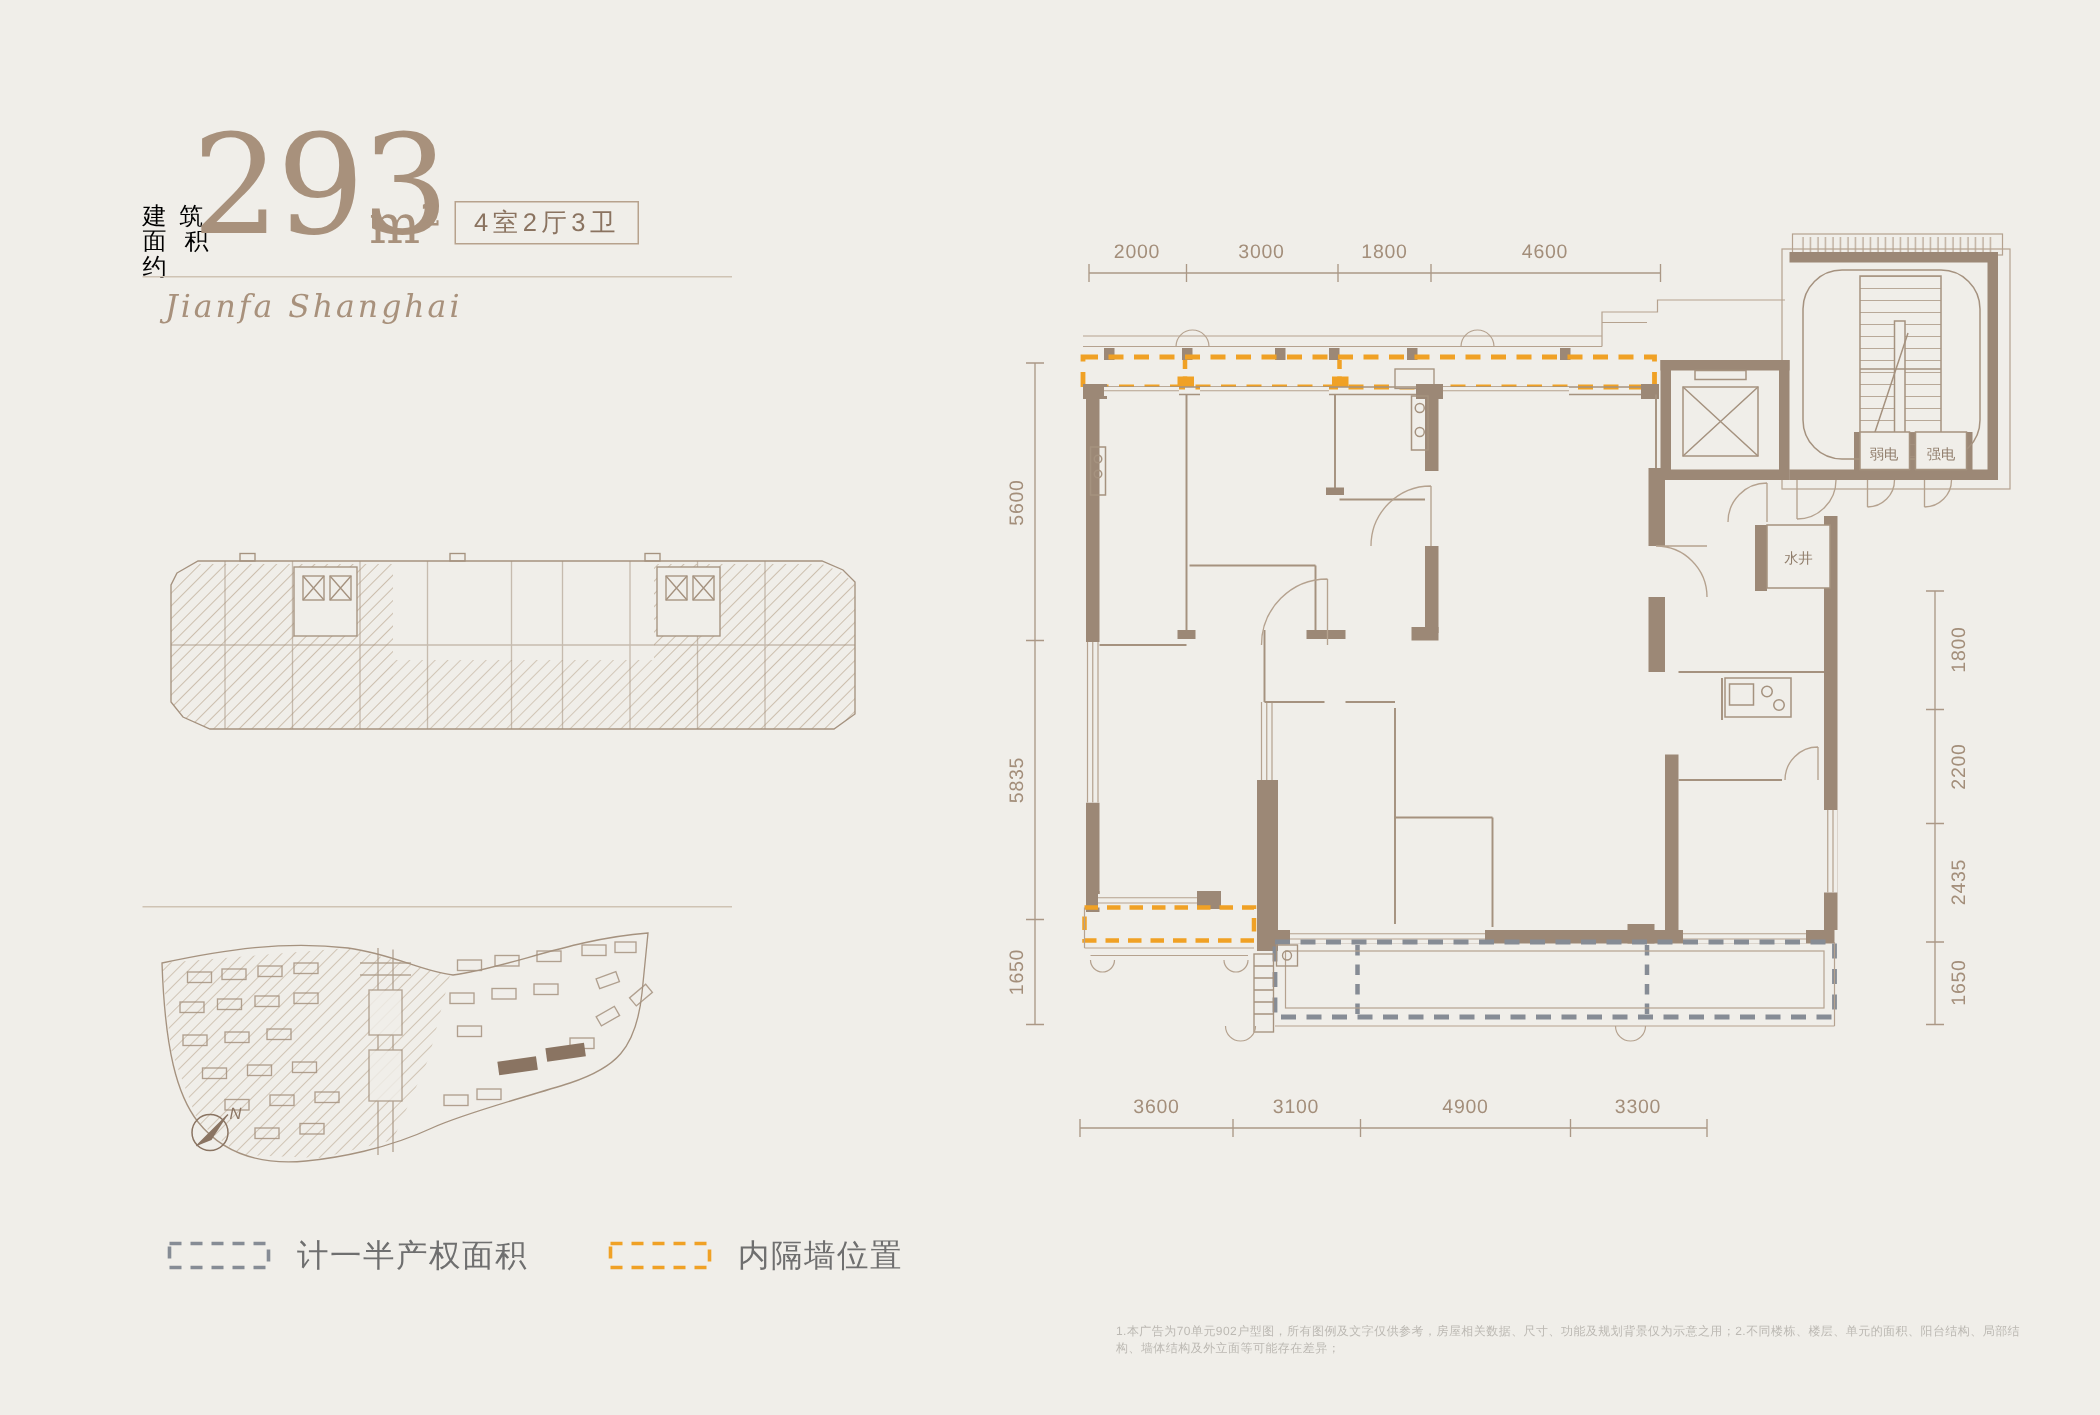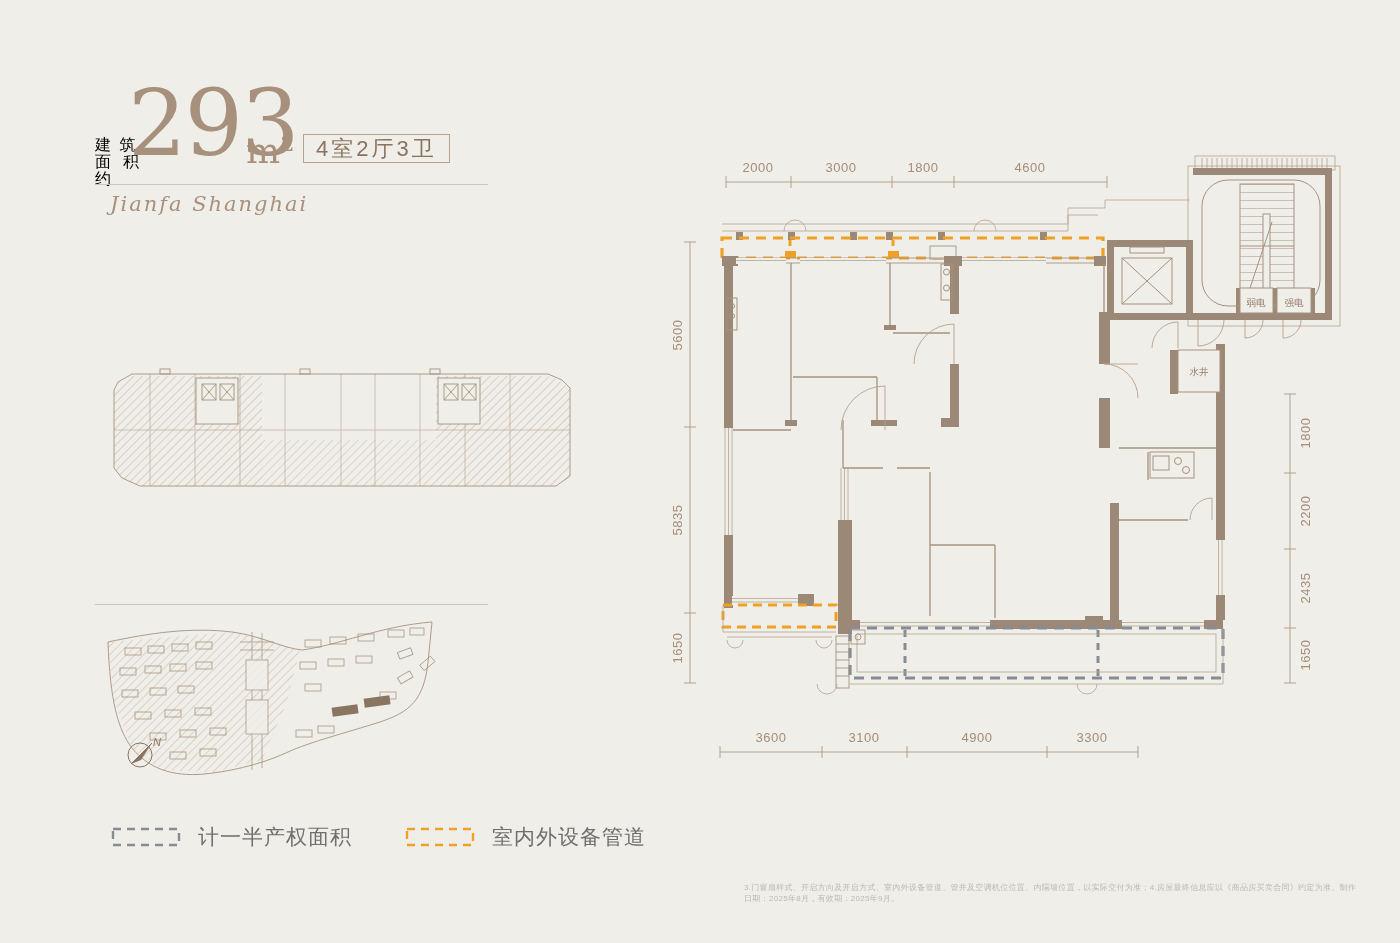--- a/index.html
+++ b/index.html
@@ -23,21 +23,21 @@
     letter-spacing:-2px;
   }
   .unit{
     left:246px;top:130px;
     font-family:"DejaVu Serif","Liberation Serif",serif;
     font-size:36px;color:#a8917c;
   }
   .badge{
     left:303px;top:134px;height:27px;padding:0 12px;
     border:1px solid #b7a28d;display:flex;align-items:center;
-    font-size:22px;color:#8a7360;letter-spacing:3px;
+    font-size:17px;color:#8a7360;letter-spacing:3px;
   }
   .divider{height:1px;background:#cfc3b4;}
   .brand-script{
     left:110px;top:192px;
     font-family:"DejaVu Serif","Liberation Serif",serif;
     font-style:italic;font-size:21px;color:#a8917c;letter-spacing:2px;
   }
   
   .legend{left:110px;top:823px;display:flex;align-items:center;gap:16px;}
   .legend .lab{font-size:21px;color:#6f6f6f;letter-spacing:1px;margin-right:36px;}
@@ -167,21 +167,21 @@
 </svg>
 
 <div class="abs legend">
   <svg width="72" height="22" viewBox="0 0 72 22">
     <rect x="3" y="3" width="66" height="16" fill="none" stroke="#868c95" stroke-width="2.4" stroke-dasharray="8 6"></rect>
   </svg>
   <span class="lab">计一半产权面积</span>
   <svg width="72" height="22" viewBox="0 0 72 22">
     <rect x="3" y="3" width="66" height="16" fill="none" stroke="#f0a125" stroke-width="2.4" stroke-dasharray="8 6"></rect>
   </svg>
-  <span class="lab">室内外设备管道</span>
+  <span class="lab">内隔墙位置</span>
 </div>
 
 <svg class="abs" style="left:640px;top:130px;" width="720" height="670" viewBox="640 130 720 670">
   <defs>
     <pattern id="treads" width="8" height="8" patternUnits="userSpaceOnUse">
       <line x1="0" y1="0" x2="8" y2="0" stroke="#a5927f" stroke-width="1"></line>
     </pattern>
     <pattern id="ticks" width="5" height="12" patternUnits="userSpaceOnUse">
       <line x1="2" y1="0" x2="2" y2="12" stroke="#b5a28f" stroke-width="0.8"></line>
     </pattern>
@@ -401,14 +401,14 @@
     <g stroke="#a5927f" stroke-width="0.9" fill="none">
       <rect x="836" y="636" width="13" height="52"></rect>
       <path d="M836 644 h13 M836 652 h13 M836 660 h13 M836 668 h13 M836 676 h13"></path>
     </g>
     <path d="M850 684 H1223 M1223 628 V684" stroke="#b5a28f" stroke-width="0.8" fill="none"></path>
     <path d="M817 684 A10 10 0 0 0 837 684 M1077 684 A10 10 0 0 0 1097 684" stroke="#b5a28f" stroke-width="0.8" fill="none"></path>
   </g>
 </svg>
 
 <div class="abs disclaimer">
-  <div>3.门窗扇样式、开启方向及开启方式、室内外设备管道、管井及空调机位位置、内隔墙位置，以实际交付为准；4.房屋最终信息应以《商品房买卖合同》约定为准。制作日期：2025年8月，有效期：2025年9月。</div>
+  <div>1.本广告为70单元902户型图，所有图例及文字仅供参考，房屋相关数据、尺寸、功能及规划背景仅为示意之用；2.不同楼栋、楼层、单元的面积、阳台结构、局部结构、墙体结构及外立面等可能存在差异；</div>
 </div>
 
 </body></html>

